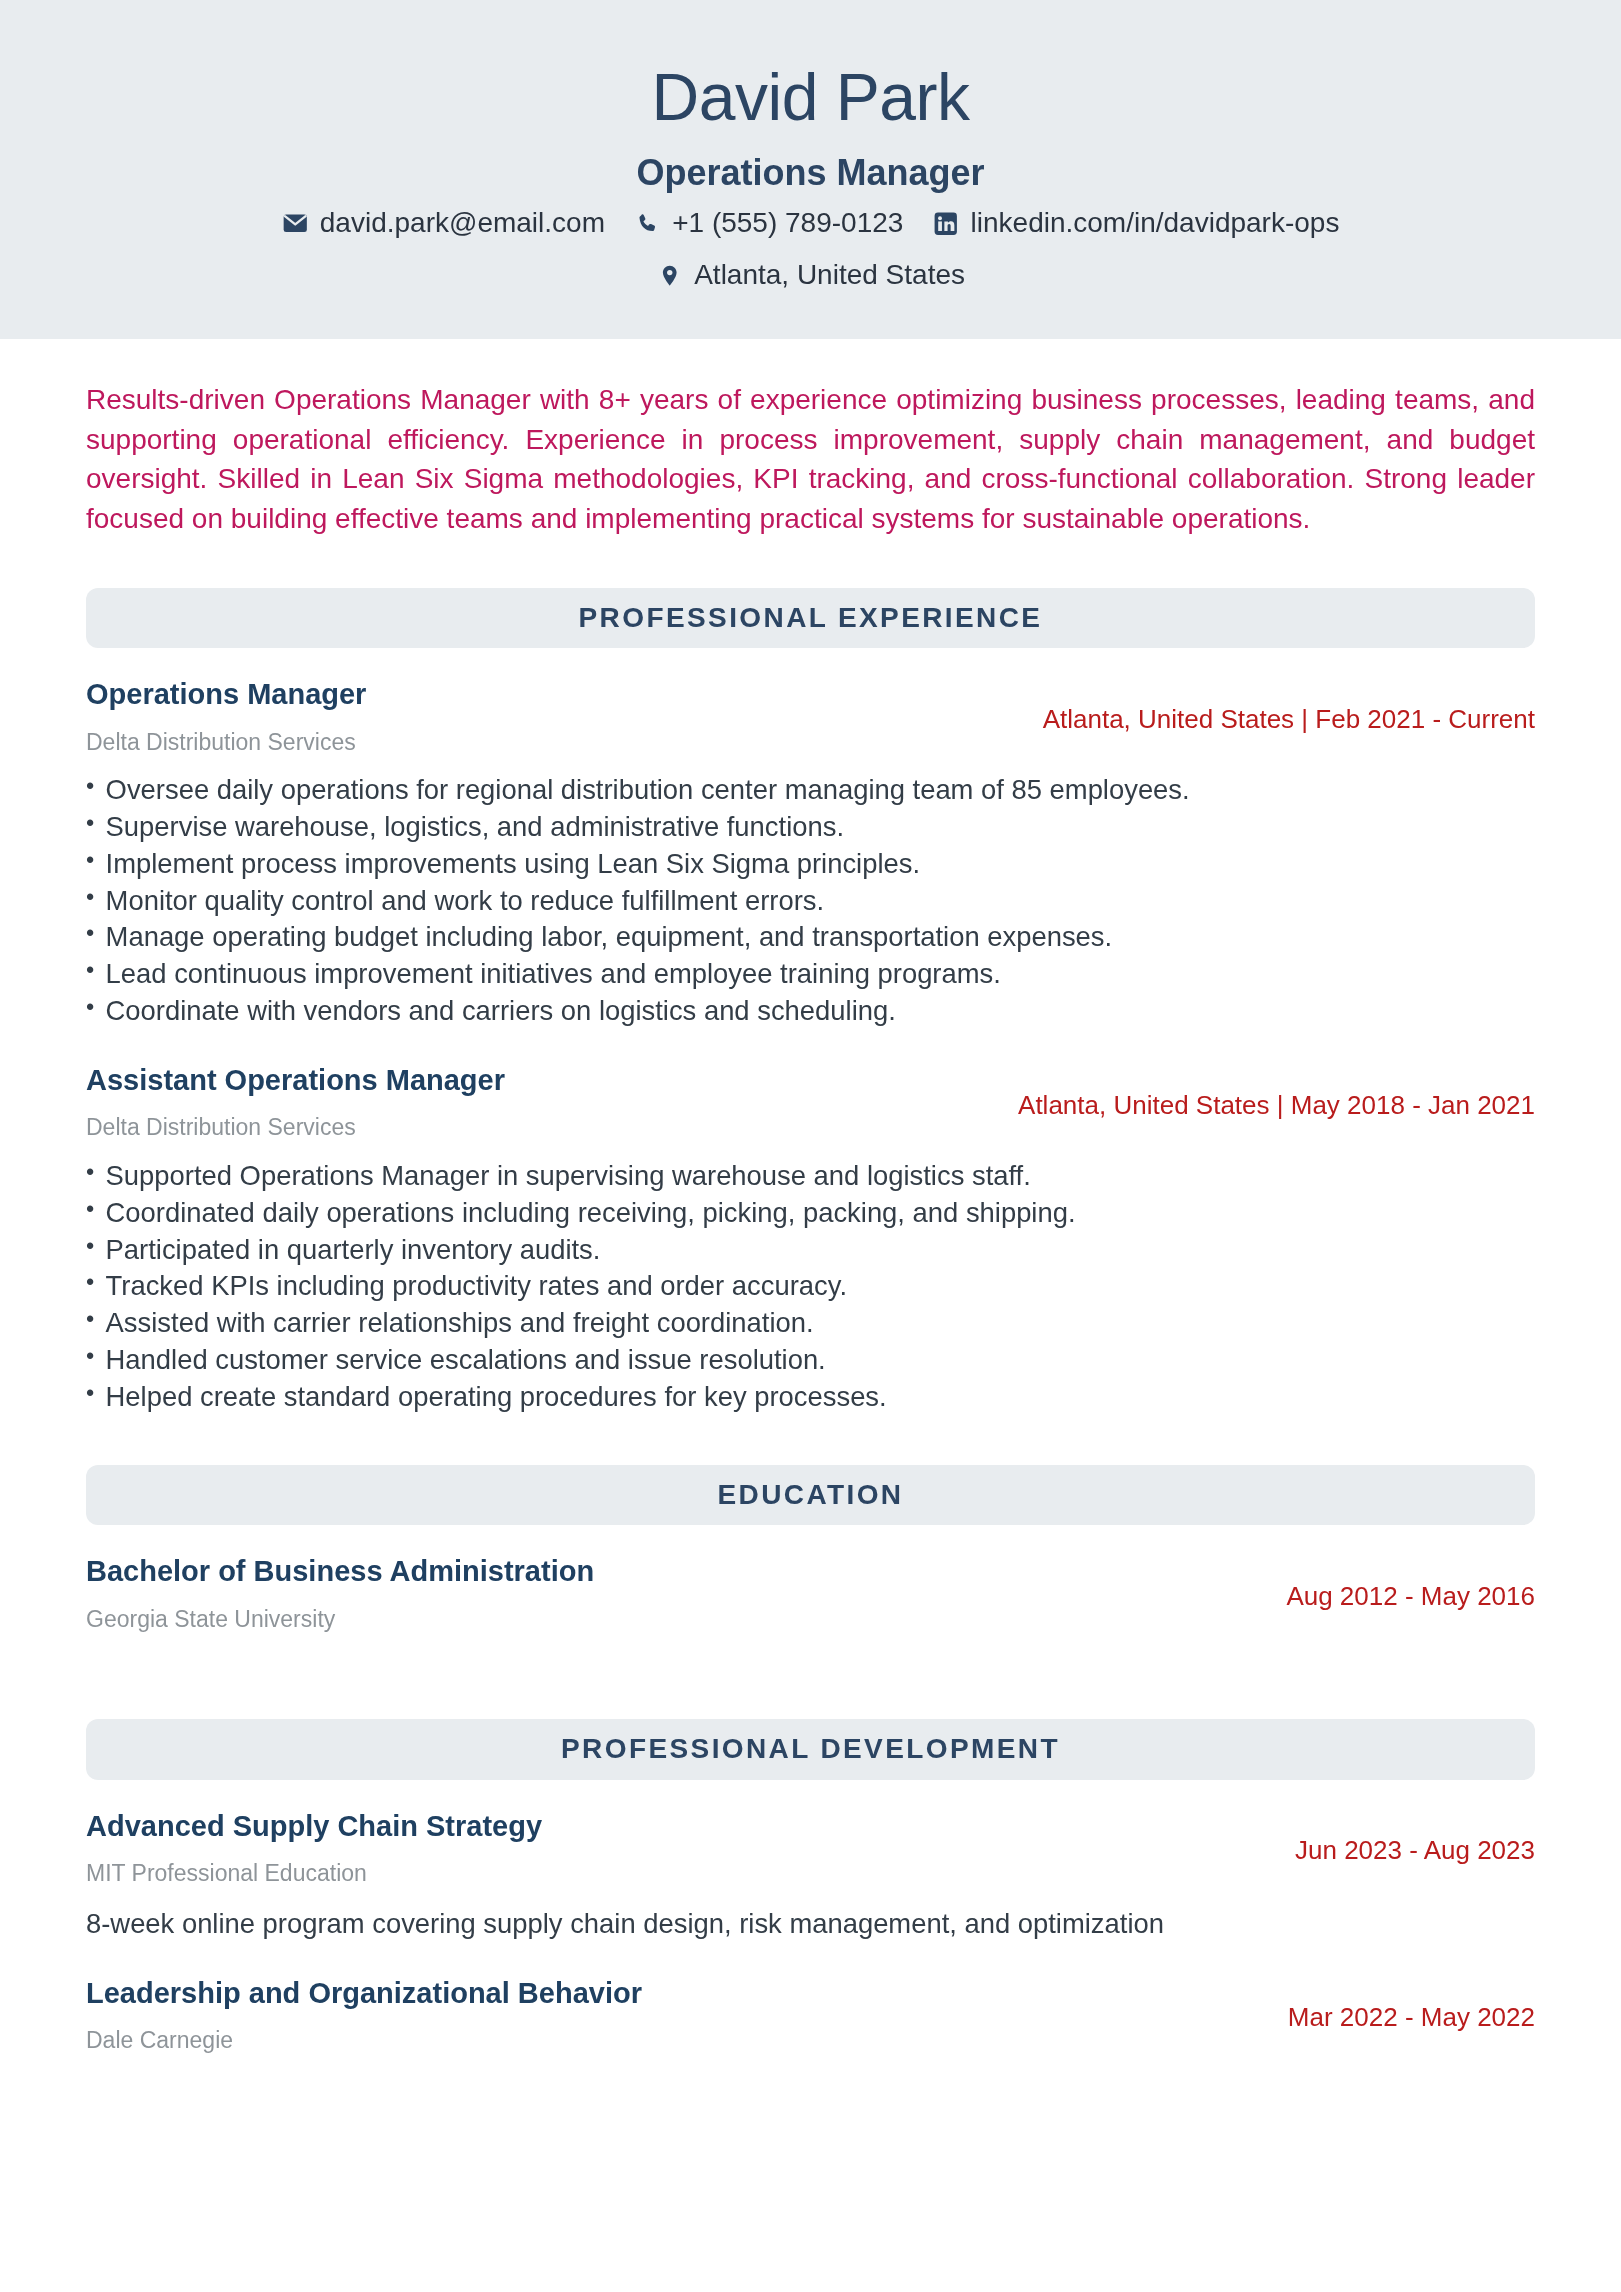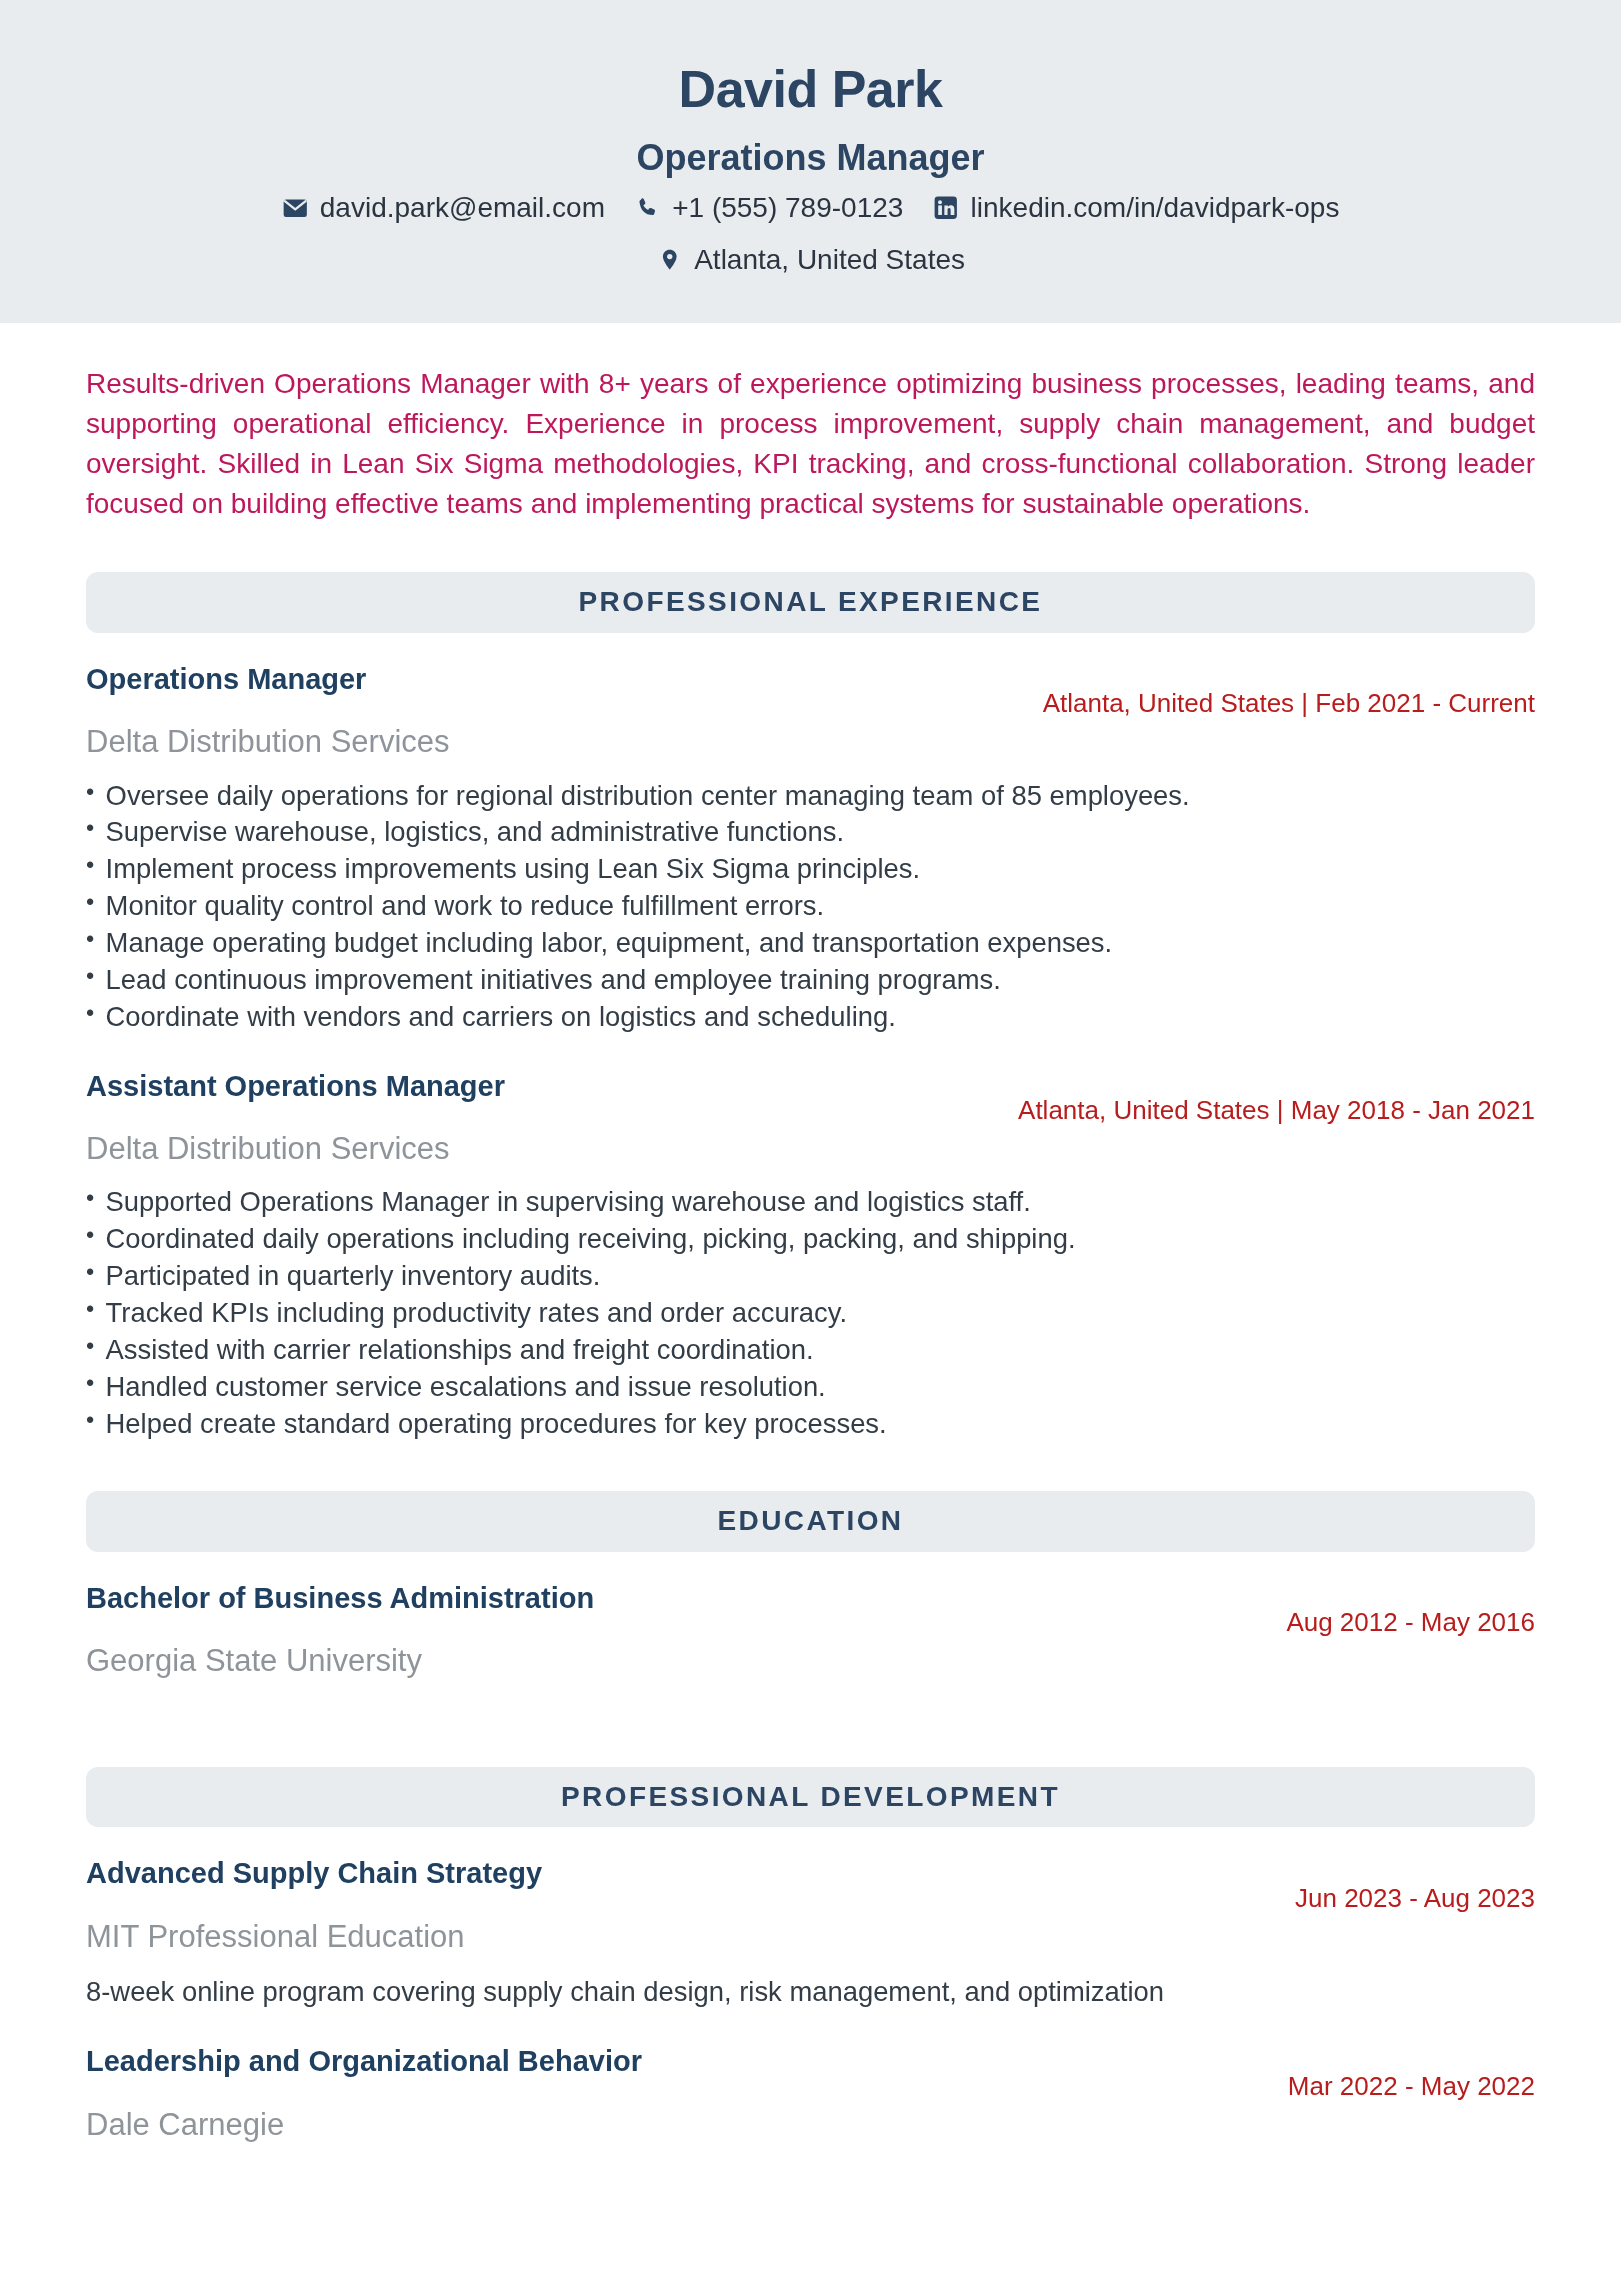--- a/index.html
+++ b/index.html
@@ -23,22 +23,22 @@
   }
 
   
   .header-band {
     background: #e8ecef;
     padding: 61px 88px 45px 88px;
     text-align: center;
   }
 
   .full-name {
-    font-size: 52px;
-    font-weight: bold;
+    font-size: 66px;
+    font-weight: normal;
     color: #2c4563;
     letter-spacing: -0.5px;
     line-height: 1.1;
   }
 
   .job-title {
     font-size: 36px;
     font-weight: bold;
     color: #2c4563;
     margin-top: 17.6px;
@@ -125,23 +125,23 @@
   .entry-left { flex: 1 1 auto; min-width: 0; }
 
   .entry-title {
     font-size: 29px;
     font-weight: bold;
     color: #1f4061;
     line-height: 1.22;
   }
 
   .entry-org {
-    font-size: 31px;
+    font-size: 23px;
     color: #8e9499;
-    margin-top: 26px;
+    margin-top: 15px;
     line-height: 1.25;
   }
 
   .entry-meta {
     flex: 0 0 auto;
     font-size: 26px;
     color: #b91c1c;
     text-align: right;
     line-height: 1.3;
     padding-top: 25.5px;

